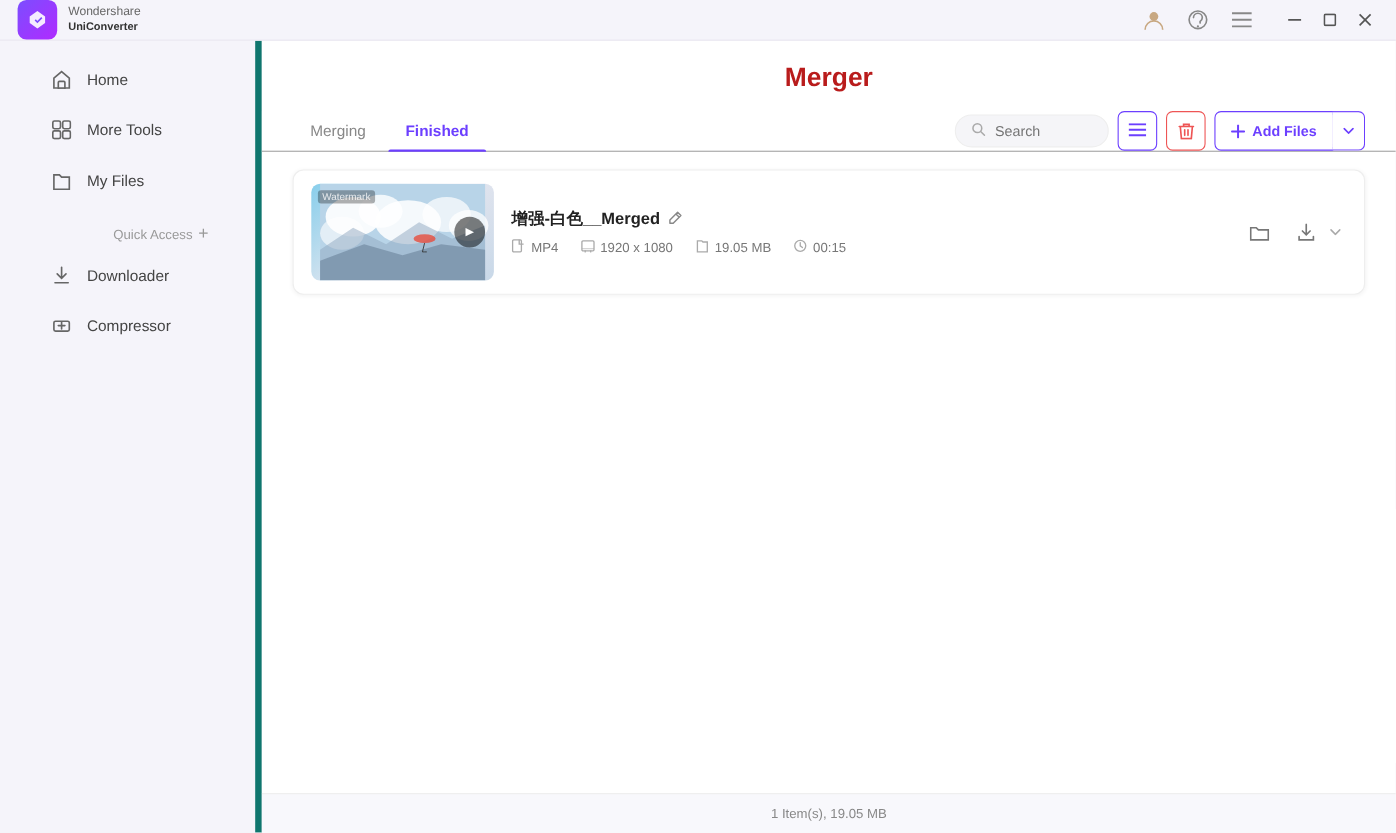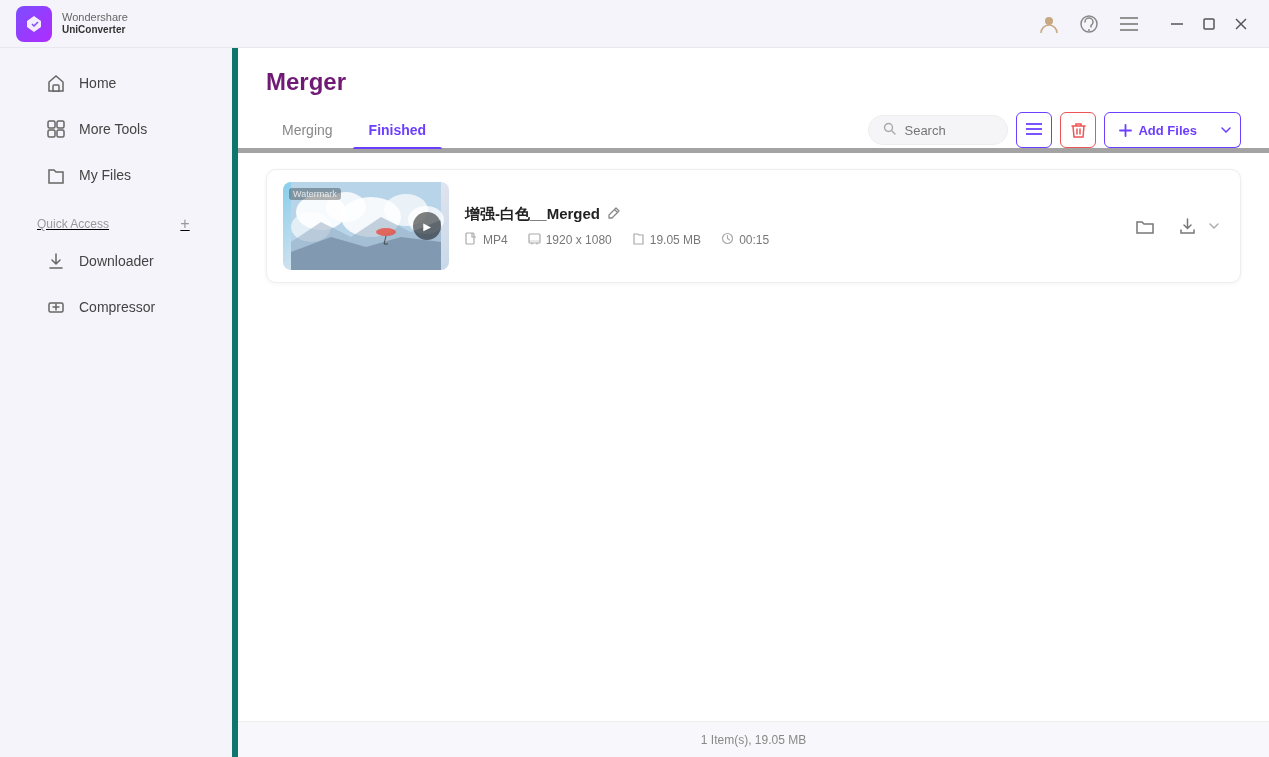--- a/index.html
+++ b/index.html
@@ -8,21 +8,21 @@
       background: #f0f0f5;
       width: 1269px;
       height: 757px;
       overflow: hidden;
       display: flex;
       flex-direction: column;
     }
 
     
     .title-bar {
-      height: 48px;
+      height: 37px;
       background: #f5f4fa;
       display: flex;
       align-items: center;
       justify-content: space-between;
       padding: 0 16px;
       -webkit-app-region: drag;
       border-bottom: 1px solid #e8e6f0;
     }
     .title-bar-left {
       display: flex;
@@ -126,24 +126,23 @@
       height: 22px;
       display: flex;
       align-items: center;
       justify-content: center;
       font-size: 16px;
       flex-shrink: 0;
     }
     .quick-access-header {
       display: flex;
       align-items: center;
-      justify-content: space-between;
+      justify-content: flex-end;
       padding: 8px 20px 4px;
       margin-top: 8px;
-      text-decoration: underline;
     }
     .quick-access-label {
       font-size: 12px;
       color: #999;
       font-weight: 500;
       text-transform: none;
     }
     .quick-access-add {
       width: 20px;
       height: 20px;
@@ -165,31 +164,32 @@
       overflow: hidden;
     }
 
     
     .page-header {
       padding: 20px 28px 0;
     }
     .page-title {
       font-size: 24px;
       font-weight: 700;
-      color: #701a75;
+      color: #b91c1c;
       margin-bottom: 16px;
+      text-align: center;
     }
 
     
     .tabs-toolbar {
       display: flex;
       align-items: center;
       justify-content: space-between;
       padding: 0 28px;
-      border-bottom: 5px solid #a3a3a3;
+      border-bottom: 1px solid #a3a3a3;
       background: white;
     }
     .tabs {
       display: flex;
       gap: 4px;
     }
     .tab {
       padding: 10px 16px;
       font-size: 14px;
       color: #888;

